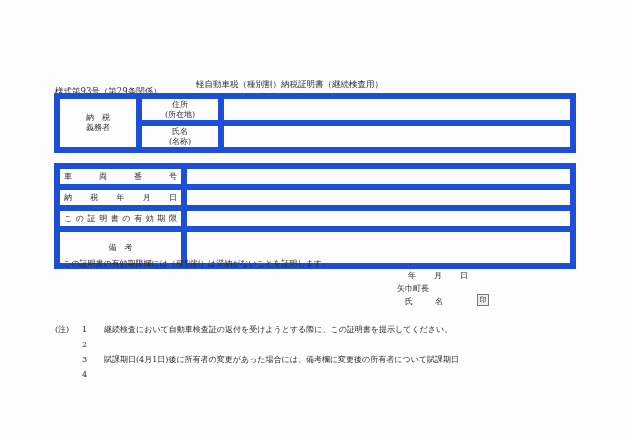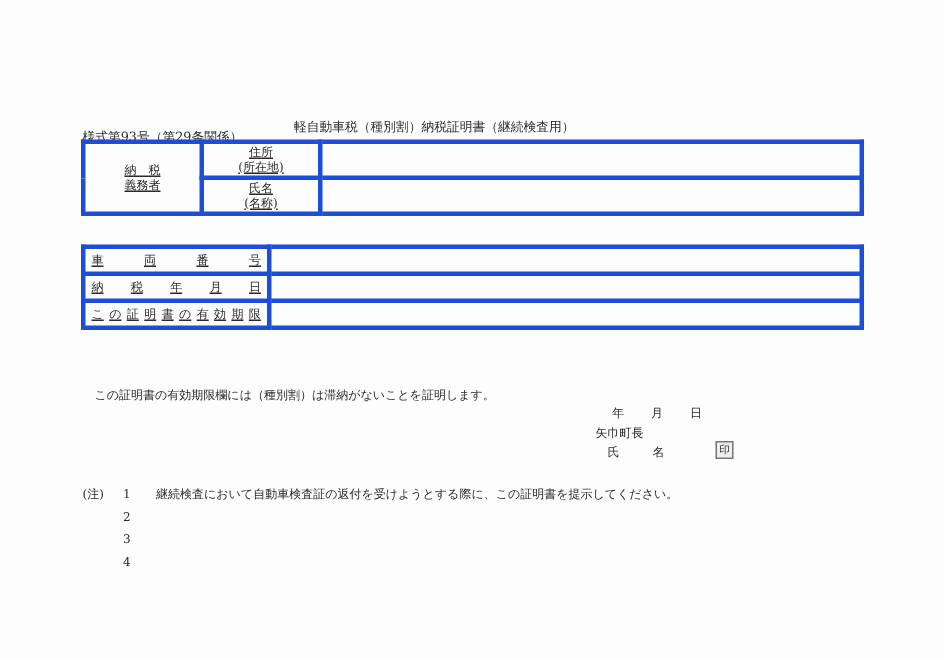--- a/index.html
+++ b/index.html
@@ -4,21 +4,21 @@
 <style>
   html, body { margin:0; padding:0; }
   body {
     width:630px; height:439px; background:#fdfdfd; position:relative; overflow:hidden;
     font-family: "DejaVu Serif", "Liberation Serif", serif; color:#2a2a2a;
   }
   .abs { position:absolute; white-space:nowrap; }
   .form-no { left:55px; top:55px; font-size:8.5px;margin-top:31px; }
   .title { left:196px; top:79px; font-size:8.5px; }
   table { border-collapse:collapse; position:absolute; }
-  td { border:3px solid #1d4ed8; padding:0; font-size:8px; line-height:10px;text-decoration:underline; }
+  td { border:6px solid #1d4ed8; padding:0; font-size:8px; line-height:10px; }
   #t1 { left:54px; top:93px; width:522px; }
   #t1 td.c1 { width:76px; text-align:center; }
   #t1 td.c2 { width:76px; text-align:center; height:21px; }
   #t2 { left:54px; top:163px; width:522px; }
   #t2 td.lab { width:121px; height:15px; font-size:8px; }
   #t2 td.lab.rem { height:31px; text-align:center; }
   .spread { display:flex; justify-content:space-between; padding:0 4px; }
   .cert { left:63px; top:258px; font-size:8px; }
   .date { left:408px; top:270px; font-size:8px; word-spacing:0; }
   .date span { margin-right:18px; }
@@ -96,20 +96,24 @@
             <span>書</span>
             <span>の</span>
             <span>有</span>
             <span>効</span>
             <span>期</span>
             <span>限</span>
           </div>
         </td>
     <td></td>
   </tr>
+  <tr>
+    <td class="lab rem">備　考</td>
+    <td></td>
+  </tr>
 </tbody>
   </table>
 
 <div class="abs cert">この証明書の有効期限欄には（種別割）は滞納がないことを証明します。</div>
 
 <div class="abs date">
   <span>年</span><span>月</span><span>日</span>
 </div>
 <div class="abs mayor">矢巾町長</div>
 <div class="abs name">
@@ -123,18 +127,19 @@
     <span class="note-num">1</span>
     <span>継続検査において自動車検査証の返付を受けようとする際に、この証明書を提示してください。</span>
   </div>
   <div class="note-row">
     <span class="note-prefix"></span>
     <span class="note-num">2</span>
   </div>
   <div class="note-row">
     <span class="note-prefix"></span>
     <span class="note-num">3</span>
+    <span>賦課期日(4月1日)後に所有者の変更があった場合には、備考欄に変更後の所有者について賦課期日</span>
   </div>
   <div class="note-row">
     <span class="note-prefix"></span>
     <span class="note-num">4</span>
   </div>
 </div>
 
 </body></html>

